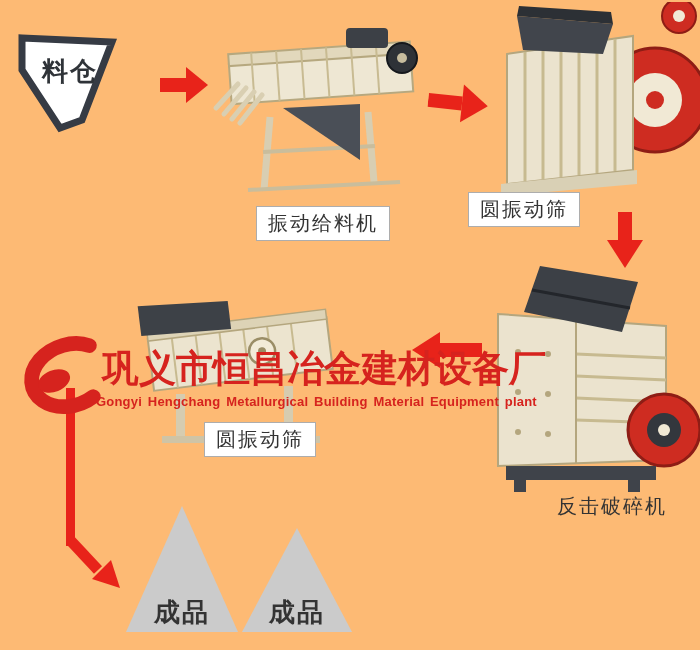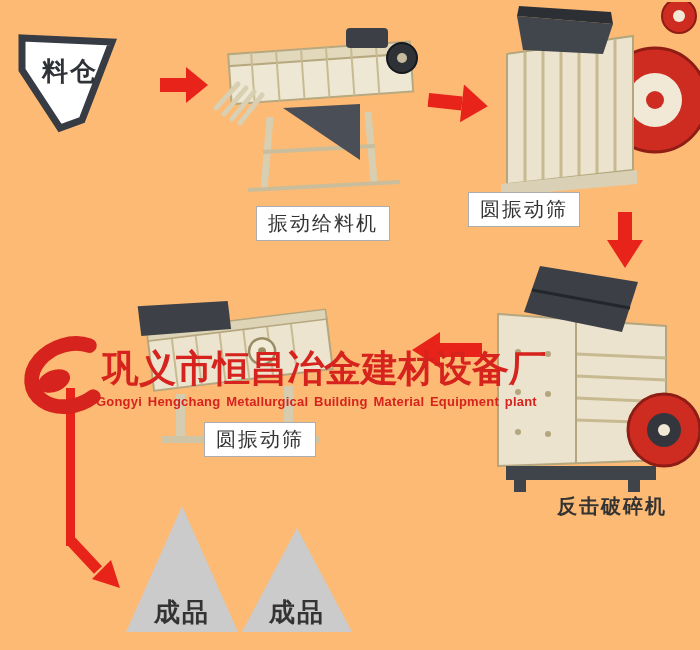--- a/index.html
+++ b/index.html
@@ -5,21 +5,21 @@
   html,body{margin:0;padding:0;background:#fff;}
   .stage{
     position:relative;width:700px;height:650px;background:#fdba74;overflow:hidden;
     font-family:"Liberation Sans", sans-serif;
   }
   .abs{position:absolute;}
   .mlabel{
     position:absolute;font-size:20px;color:#333;background:#fff;
     border:1px solid #adadad;padding:3px 11px;letter-spacing:2px;white-space:nowrap;
   }
-  .mlabel.noborder{border:none;background:transparent;font-weight:bold;}
+  .mlabel.noborder{border:none;background:transparent;}
   .hopper-label{
     position:absolute;font-size:26px;font-weight:bold;color:#2f3338;letter-spacing:2px;
   }
   .cn-brand{
     position:absolute;font-size:37px;font-weight:bold;color:#d6231e;
     white-space:nowrap;z-index:6;letter-spacing:0px;
   }
   .en-brand{
     position:absolute;font-size:13px;font-weight:bold;color:#d6231e;
     white-space:nowrap;z-index:6;word-spacing:2px;letter-spacing:0.2px;

